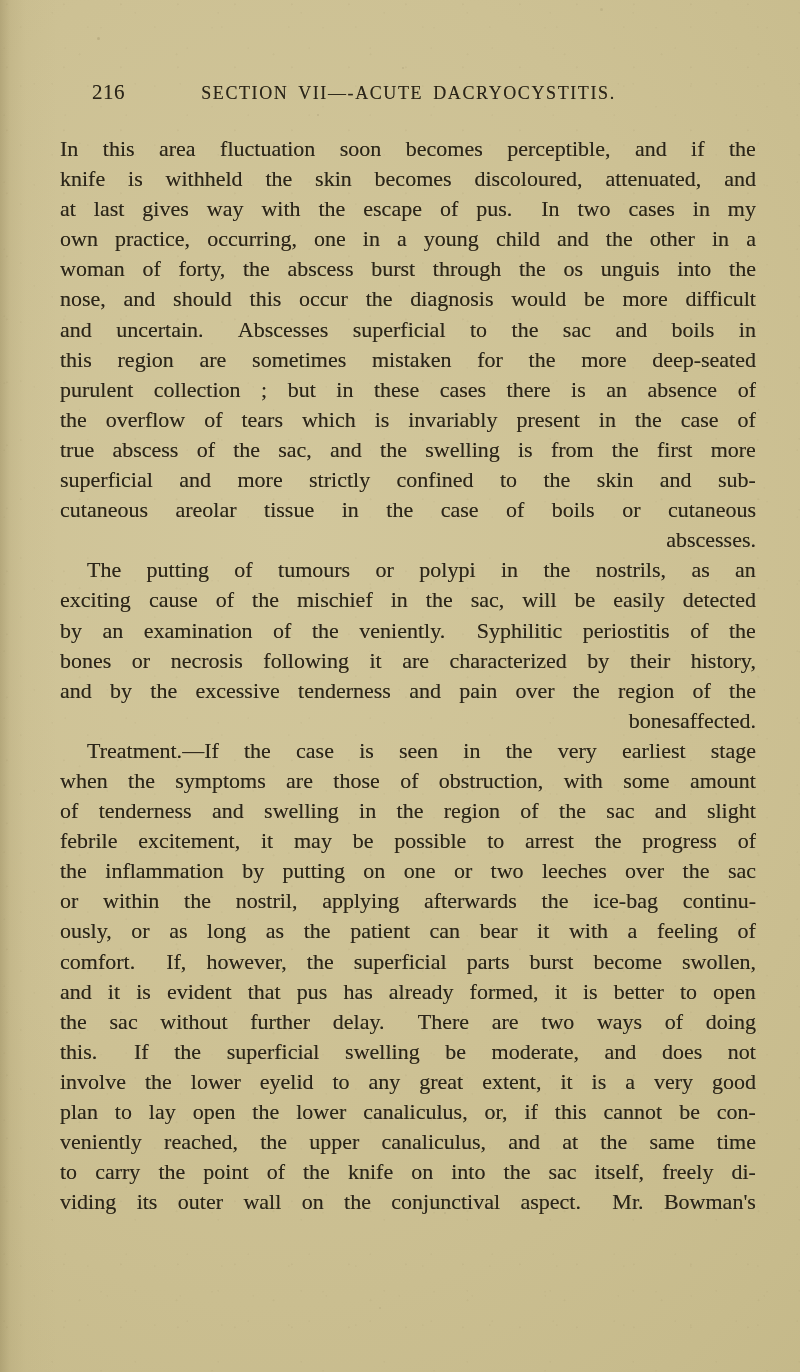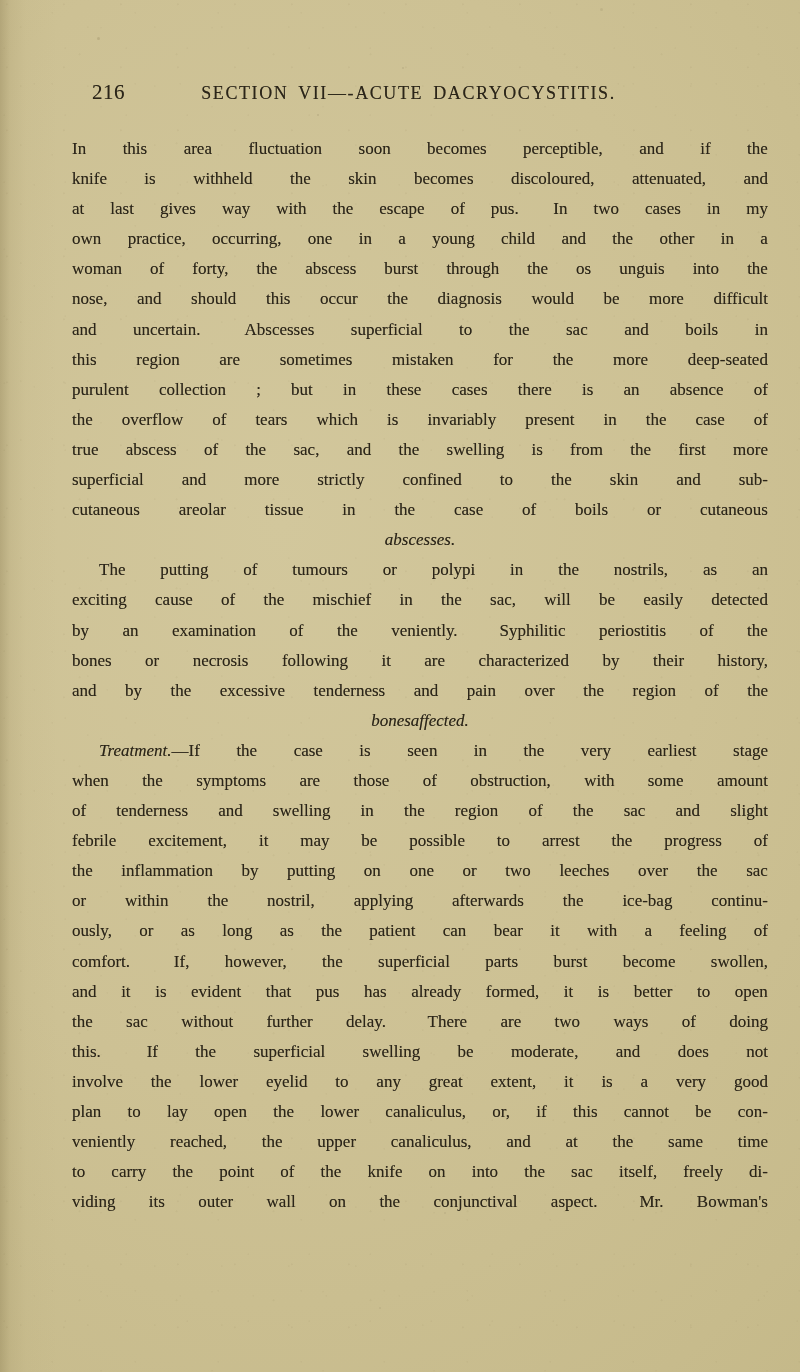--- a/index.html
+++ b/index.html
@@ -87,49 +87,47 @@
     letter-spacing: 1.6px;
     word-spacing: 4px;
     padding-right: 78px;
     color: #2b2519;
     white-space: nowrap;
   }
 
   
   #textblock {
     position: absolute;
-    left: 72px;
+    left: 60px;
     top: 134px;
     width: 696px;
-    font-size: 17px;
+    font-size: 22px;
     line-height: 30.1px;
     color: #2b2519;
   }
 
   
   .ln {
     display: flex;
     justify-content: space-between;
     white-space: pre;
     height: 30.1px;
     overflow: hidden;
   }
   .ln.last,
   .ln.ragged {
-    justify-content: center;
-    font-style: italic;
+    justify-content: flex-end;
   }
   .ln .w {
     display: inline-block;
   }
   .ln.indent {
     padding-left: 27px;
   }
   .ital {
-    font-style: italic;
   }
 
   
   #textblock, #running-head {
     text-shadow: 0 0 0.6px rgba(43,37,25,0.45);
   }
 </style>
 </head>
 <body>
 

